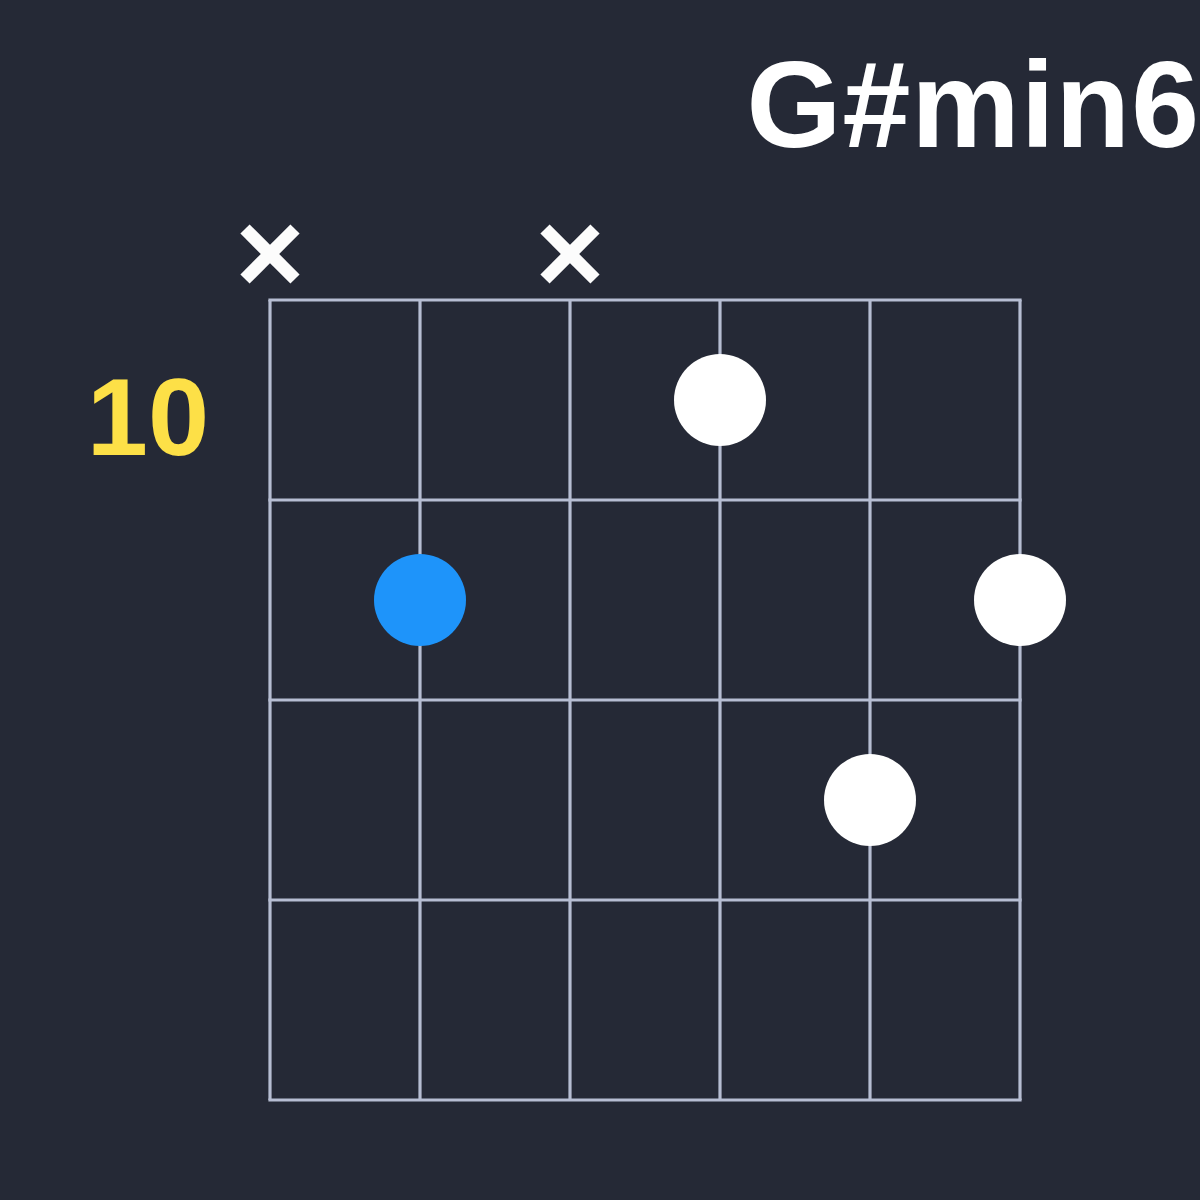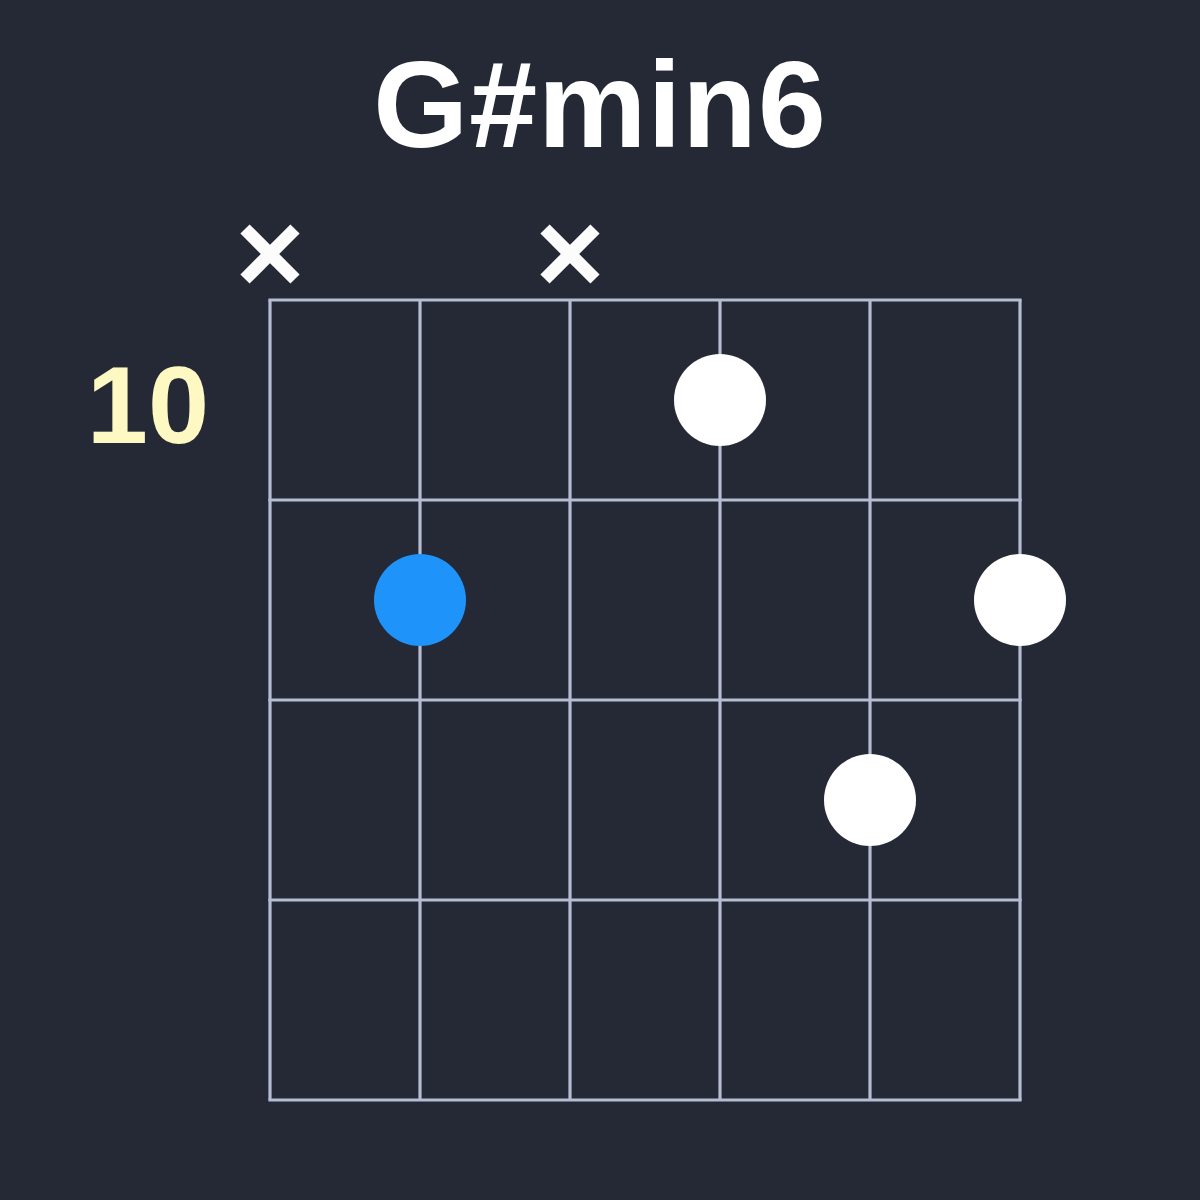--- a/index.html
+++ b/index.html
@@ -14,40 +14,40 @@
     position: relative;
     width: 1200px;
     height: 1200px;
     background: #252936;
   }
   .chord-title {
     position: absolute;
     top: 32px;
     left: 0;
     width: 1200px;
-    text-align: center;
+    text-align: right;
     font-size: 122px;
     line-height: 1.2;
     font-weight: bold;
     color: #ffffff;
     letter-spacing: 1px;
     user-select: none;
   }
   .fret-label {
     position: absolute;
     left: 58px;
-    top: 330px;
+    top: 342px;
     width: 180px;
     height: 148px;
     display: flex;
     align-items: center;
     justify-content: center;
     font-size: 110px;
     font-weight: bold;
-    color: #fef9c3;
+    color: #fde047;
     user-select: none;
   }
   svg.diagram-svg {
     position: absolute;
     inset: 0;
     width: 1200px;
     height: 1200px;
   }
 </style>
 </head>

